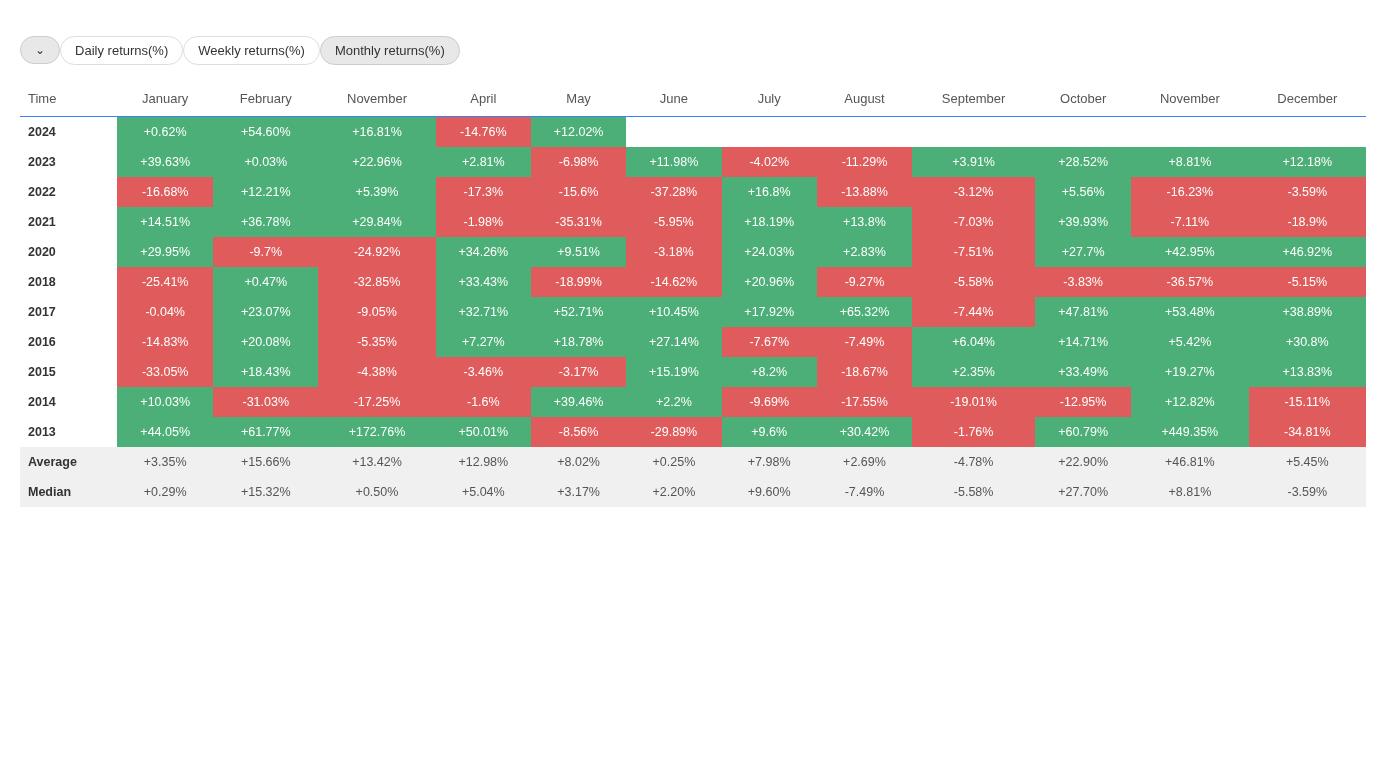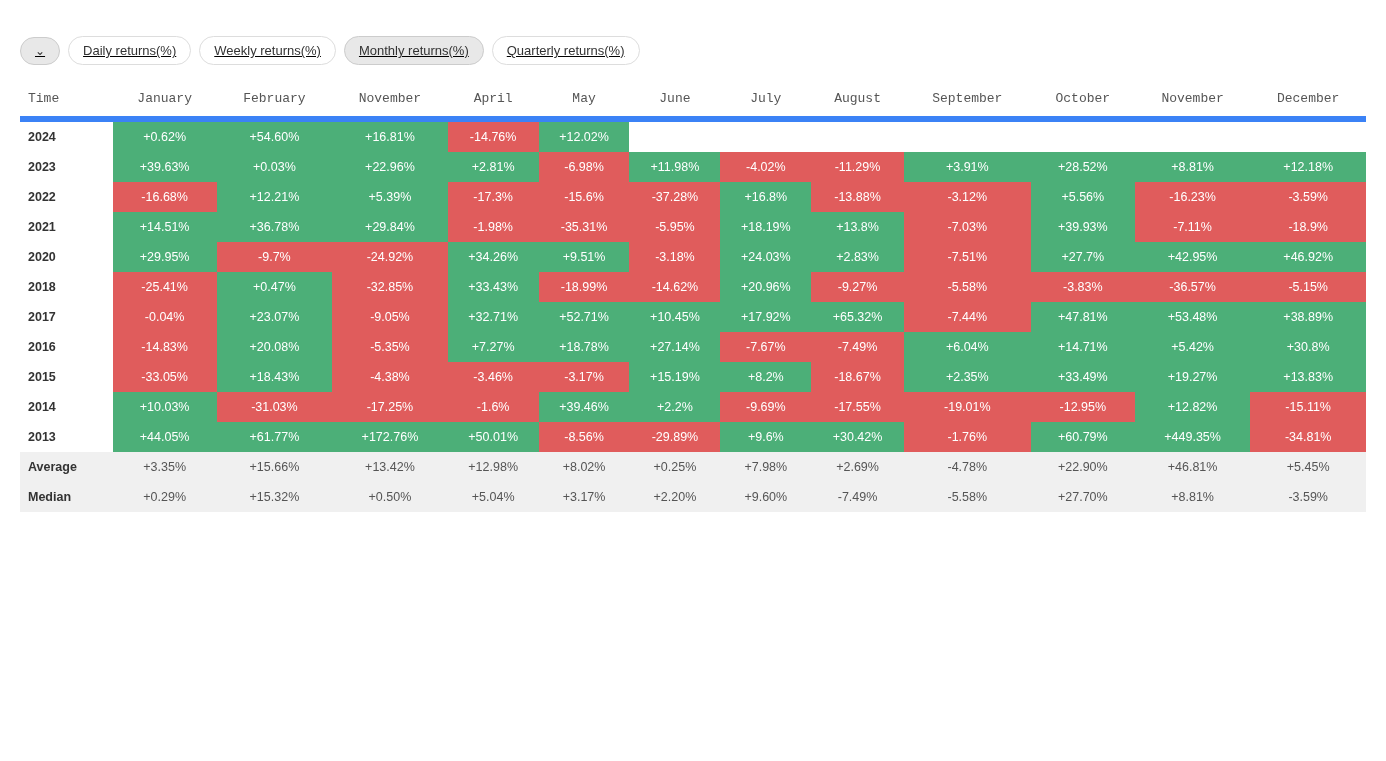--- a/index.html
+++ b/index.html
@@ -1,24 +1,24 @@
 <!DOCTYPE html>
 <html><head>
   <meta charset="utf-8">
   <style>
     * { box-sizing: border-box; margin: 0; padding: 0; }
     body { font-family: -apple-system, BlinkMacSystemFont, 'Segoe UI', sans-serif; background: #fff; padding: 20px; }
     h1 { font-size: 20px; font-weight: 700; color: #1a1a1a; margin-bottom: 16px; }
-    .toolbar { display: flex; align-items: flex-end; gap: 8px; margin-bottom: 16px; text-decoration: underline; }
+    .toolbar { display: flex; align-items: flex-start; margin-bottom: 16px; }
     .btn { padding: 6px 14px; border-radius: 20px; border: 1px solid #ddd; background: #fff; font-size: 13px; cursor: pointer; color: #333; }
     .btn.active { background: #e8e8e8; border-color: #ccc; font-weight: 500; }
     .btn-asset { display: flex; align-items: center; gap: 4px; }
     .btn-asset::after { content: '⌄'; font-size: 12px; }
     table { border-collapse: collapse; width: 100%; font-size: 13px; }
-    th { padding: 10px 8px; color: #555; font-weight: 500; text-align: center; border-bottom: 6px solid #3b82f6; font-family: Liberation Mono, monospace; }
+    th { padding: 10px 8px; color: #555; font-weight: 500; text-align: center; border-bottom: 1px solid #3b82f6; }
     th:first-child { text-align: left; }
     td { padding: 8px 6px; text-align: center; font-weight: 500; font-size: 12.5px; }
     td:first-child { text-align: left; color: #333; font-weight: 600; padding-left: 8px; margin-left: 31px; }
     tr:last-child td { background: #f0f0f0 !important; color: #555; }
     tr:nth-last-child(2) td { background: #f0f0f0 !important; color: #555; }
     .green { background-color: #4caf78; color: #fff; }
     .red { background-color: #e05c5c; color: #fff; }
     .empty { background-color: #fff; color: #999; }
     .avg-row td, .median-row td { background: #f2f2f2 !important; color: #555 !important; }
     .avg-row td:first-child, .median-row td:first-child { font-weight: 600; color: #333 !important; }
@@ -26,21 +26,20 @@
 </head>
 <body>
 
 <h1></h1>
 
 <div class="toolbar">
   <button class="btn btn-asset active"></button>
   <button class="btn">Daily returns(%)</button>
   <button class="btn">Weekly returns(%)</button>
   <button class="btn active">Monthly returns(%)</button>
-  <button class="btn">Quarterly returns(%)</button>
 </div>
 
 <table>
   <thead>
     <tr id="header-row">
         <th>Time</th>
         <th>January</th>
         <th>February</th>
         <th>November</th>
         <th>April</th>

